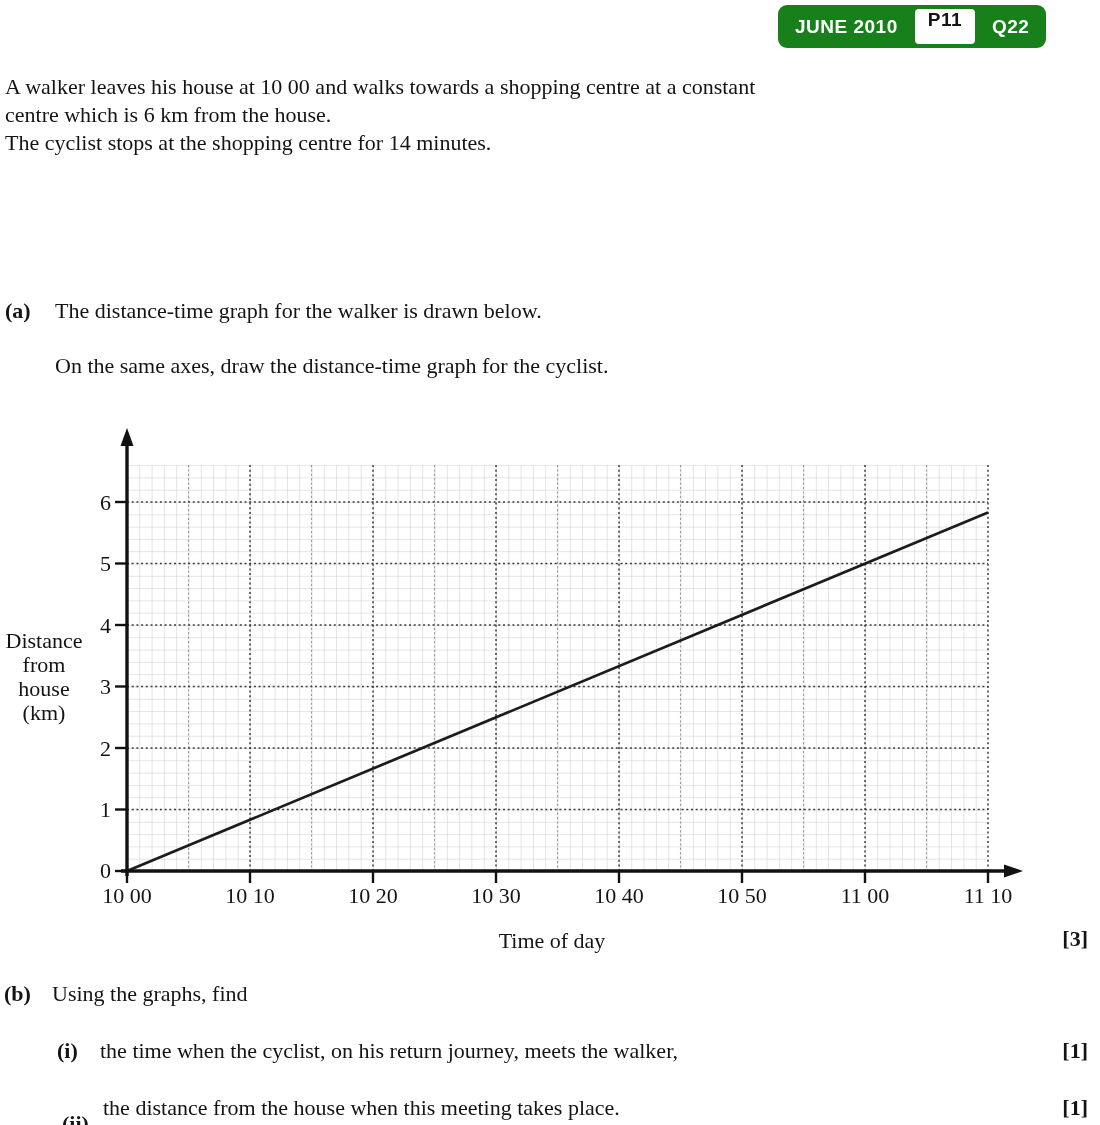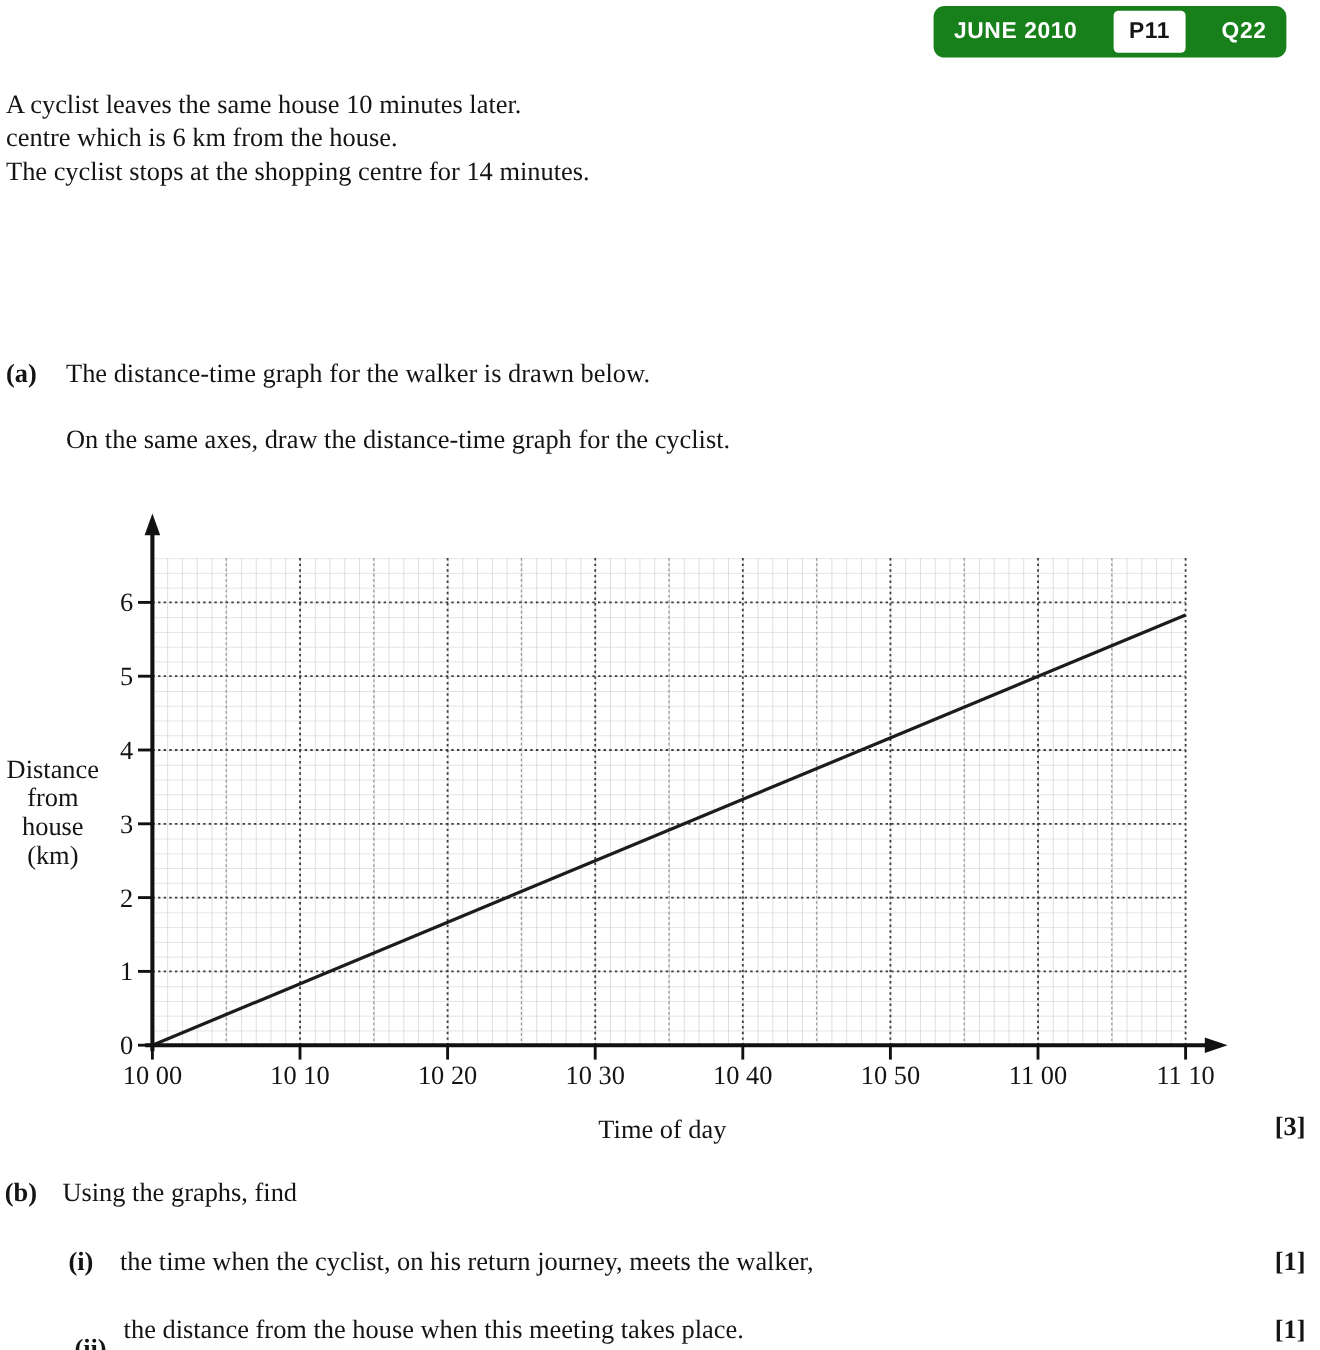--- a/index.html
+++ b/index.html
@@ -10,22 +10,22 @@
   
   .badge{
     position:absolute;left:778px;top:5px;height:43px;border-radius:9px;
     background:var(--badge_green);display:flex;align-items:center;
     font-family:"Liberation Sans",sans-serif;font-weight:700;font-size:19px;
     color:var(--badge_text);letter-spacing:.5px;
   }
   .badge .seg{padding:0 17px;white-space:nowrap;}
   .badge .pbox{
     background:var(--paper_box_bg);color:var(--paper_box_text);
-    align-self:stretch;display:flex;align-items:center;
-    margin:4px 13px;padding:16px 13px;border-radius:4px;
+    align-self:stretch;display:flex;align-items:flex-start;
+    margin:4px 0;padding:0 13px;border-radius:4px;
   }
   
   .intro{position:absolute;left:5px;top:73px;font-size:22px;line-height:28px;white-space:nowrap;}
   .row{position:absolute;left:0;width:1100px;font-size:22px;line-height:28px;white-space:nowrap;}
   .row .lab{position:absolute;font-weight:bold;}
   .row .txt{position:absolute;}
   .mark{position:absolute;right:12px;font-size:22px;line-height:28px;font-weight:bold;}
   
   .chart{position:absolute;left:0;top:425px;}
   .chart text{font-family:"Liberation Serif",serif;font-size:22px;fill:#141414;}
@@ -47,21 +47,21 @@
 
   <div class="badge">
     <span class="seg">JUNE 2010</span>
     <span class="pbox">
       <span>P11</span>
     </span>
     <span class="seg">Q22</span>
   </div>
 
   <div class="intro">
-    <div>A cyclist leaves the same house 10 minutes later.</div>
+    <div>A walker leaves his house at 10 00 and walks towards a shopping centre at a constant</div>
     <div>centre which is 6 km from the house.</div>
     <div>The cyclist stops at the shopping centre for 14 minutes.</div>
   </div>
 
   <div class="row" style="top:297px;">
     <span class="lab" style="left:5px;">(a)</span>
     <span class="txt" style="left:55px;">The distance-time graph for the walker is drawn below.</span>
   </div>
   <div class="row" style="top:352px;">
     <span class="txt" style="left:55px;">On the same axes, draw the distance-time graph for the cyclist.</span>

